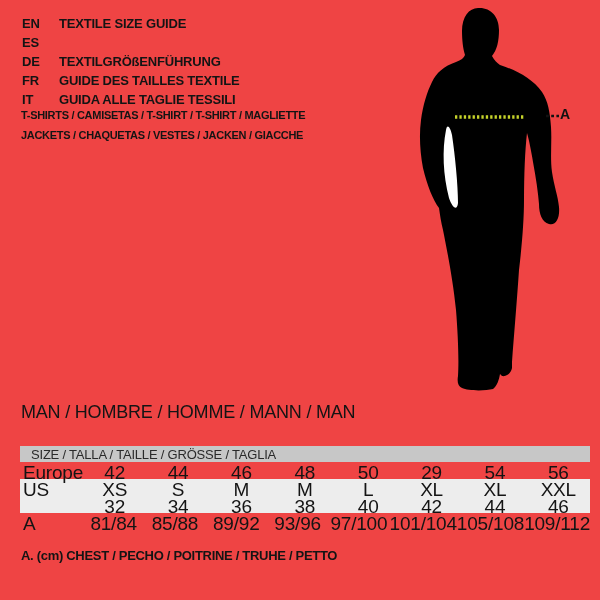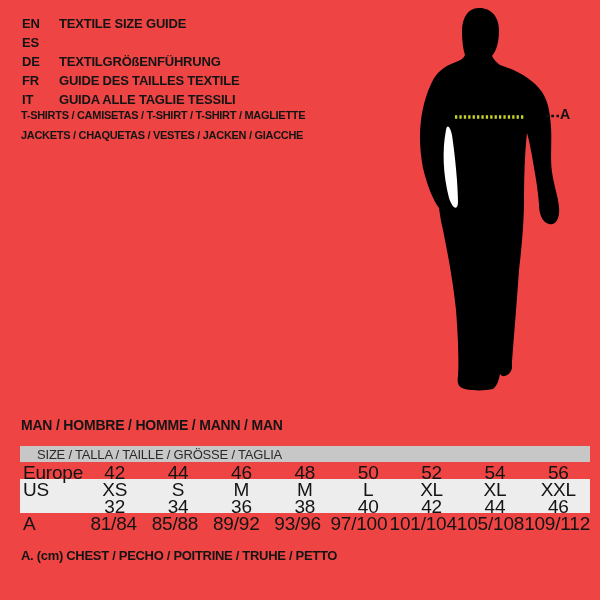--- a/index.html
+++ b/index.html
@@ -17,28 +17,28 @@
   .product-line{font-size:11px;font-weight:700;letter-spacing:-0.3px;line-height:19.5px;white-space:nowrap;}
   
   .figure{position:absolute;left:400px;top:0;width:200px;height:400px;}
   .figure svg{display:block;width:200px;height:400px;}
   .chest-dash{stroke:var(--dash-color,#c6d32b);}
   .measure-label{
     position:absolute;left:160px;top:106px;font-size:14px;font-weight:600;color:#111;
   }
   
   .section-title{
-    position:absolute;left:21px;top:417px;font-size:14px;font-weight:700;
+    position:absolute;left:21px;top:402px;font-size:18px;font-weight:400;
     letter-spacing:-0.2px;white-space:nowrap;
   }
   
   .size-table{position:absolute;left:20px;top:446px;width:570px;}
   .t-header{
     height:16px;background:var(--header-bg,#c7c7c7);font-size:13px;color:#2a2a2a;
-    display:flex;align-items:center;padding-left:17px;letter-spacing:-0.2px;
+    display:flex;align-items:center;padding-left:11px;letter-spacing:-0.2px;
     box-sizing:border-box;
   }
   .t-row{
     display:grid;grid-template-columns:63px repeat(8,1fr);
     height:17px;align-items:center;font-size:19px;
   }
   .t-row.shaded{background:var(--shaded-bg,#ededed);}
   .t-label{padding-left:3px;text-align:left;letter-spacing:-0.2px;}
   .t-cell{text-align:center;letter-spacing:-0.2px;}
   
@@ -136,21 +136,21 @@
   <div class="size-table">
     <div class="t-header">SIZE / TALLA / TAILLE / GRÖSSE / TAGLIA</div>
 
     <div class="t-row">
       <span class="t-label">Europe</span>
       <span class="t-cell">42</span>
       <span class="t-cell">44</span>
       <span class="t-cell">46</span>
       <span class="t-cell">48</span>
       <span class="t-cell">50</span>
-      <span class="t-cell">52</span>
+      <span class="t-cell">29</span>
       <span class="t-cell">54</span>
       <span class="t-cell">56</span>
     </div>
 
     <div class="t-row shaded">
       <span class="t-label">US</span>
       <span class="t-cell">XS</span>
       <span class="t-cell">S</span>
       <span class="t-cell">M</span>
       <span class="t-cell">M</span>

